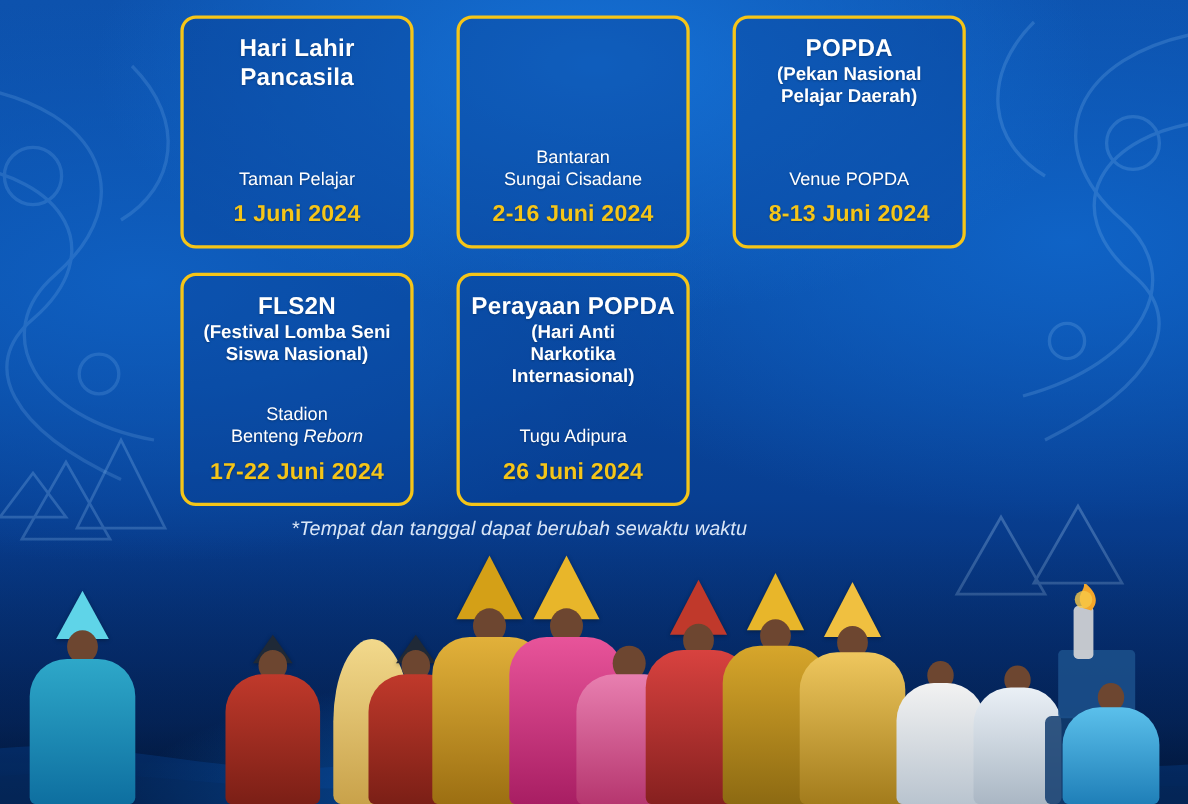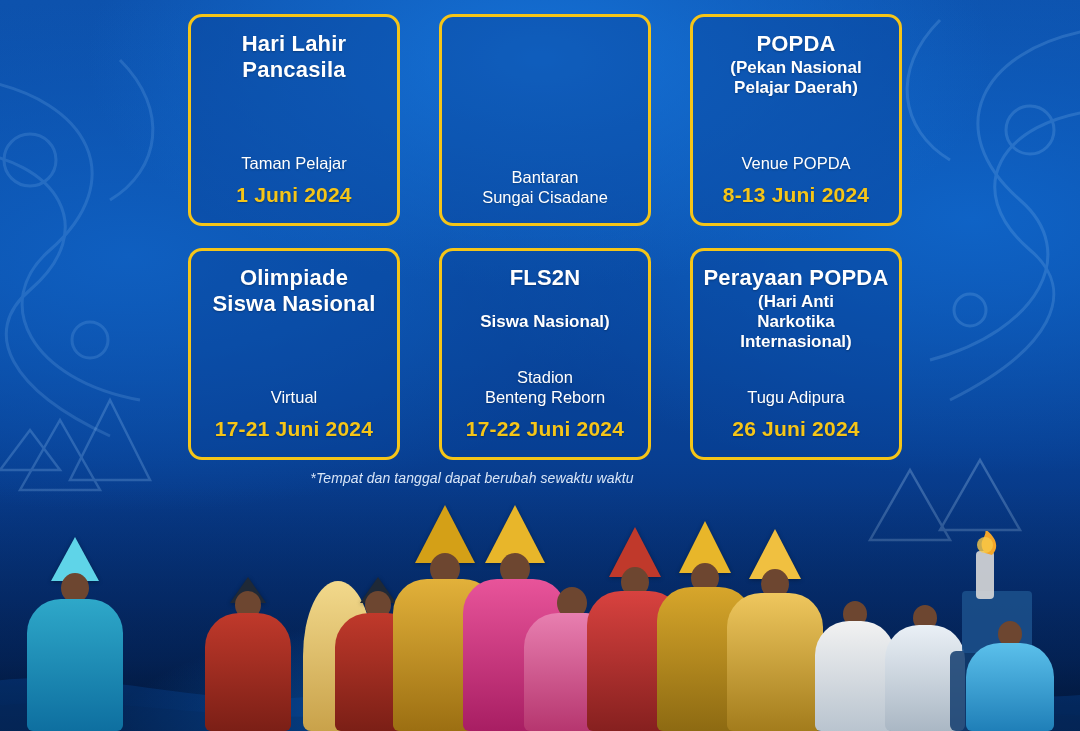--- a/index.html
+++ b/index.html
@@ -24,21 +24,21 @@
   .deco {
     position: absolute;
     pointer-events: none;
     opacity: .18;
   }
   .deco svg { display:block; }
 
   
   .grid {
     position: absolute;
-    left: 188px;
+    left: 164px;
     top: 14px;
     width: 730px;
     display: grid;
     grid-template-columns: 212px 212px 212px;
     column-gap: 39px;
     row-gap: 22px;
   }
   .card {
     border: 3px solid #f5c518;
     border-radius: 14px;
@@ -70,40 +70,40 @@
   }
   .card .spacer { flex: 1 1 auto; min-height: 18px; }
   .card .venue {
     color: #ffffff;
     font-size: 16.5px;
     line-height: 1.22;
     text-align: center;
     font-weight: 400;
     text-shadow: 0 1px 2px rgba(0,0,0,.25);
   }
-  .card .venue .ital { }
+  .card .venue .ital { font-style: italic; }
   .card .date {
     color: #f5c518;
     font-weight: bold;
     font-size: 21px;
     line-height: 1.2;
     text-align: center;
     margin-top: 9px;
     letter-spacing: .2px;
     text-shadow: 0 1px 2px rgba(0,0,0,.30);
   }
 
   .footnote {
     position: absolute;
     top: 470px;
     left: 0;
     width: 944px;
     text-align: center;
     color: #d9e6f7;
-    font-size: 14px;
+    font-size: 18px;
     font-style: italic;
     letter-spacing: .1px;
   }
 
   
   .photo-band {
     position: absolute;
     left: 0;
     bottom: 0;
     width: 1080px;
@@ -220,55 +220,45 @@
       </div>
       <div class="date">1 Juni 2024</div>
     </div>
 
     <div class="card">
       <div class="spacer"></div>
       <div class="venue">
         <span>Bantaran</span><br>
         <span>Sungai Cisadane</span>
       </div>
+      <div class="date">2-16 Juni 2024</div>
     </div>
 
     <div class="card">
       <div class="title">
         <span>POPDA</span>
       </div>
       <div class="subtitle">
         <span>(Pekan Nasional</span><br>
         <span>Pelajar Daerah)</span>
       </div>
       <div class="spacer"></div>
       <div class="venue">
         <span>Venue POPDA</span>
       </div>
       <div class="date">8-13 Juni 2024</div>
     </div>
 
-    <div class="card">
-      <div class="title">
-        <span>Olimpiade</span><br>
-        <span>Siswa Nasional</span>
-      </div>
-      <div class="spacer"></div>
-      <div class="venue">
-        <span>Virtual</span>
-      </div>
-      <div class="date">17-21 Juni 2024</div>
-    </div>
 
     <div class="card">
       <div class="title">
         <span>FLS2N</span>
       </div>
       <div class="subtitle">
-        <br>
+        <span>(Festival Lomba Seni</span><br>
         <span>Siswa Nasional)</span>
       </div>
       <div class="spacer"></div>
       <div class="venue">
         <span>Stadion</span><br>
         <span>Benteng </span><span class="ital">Reborn</span>
       </div>
       <div class="date">17-22 Juni 2024</div>
     </div>
 

